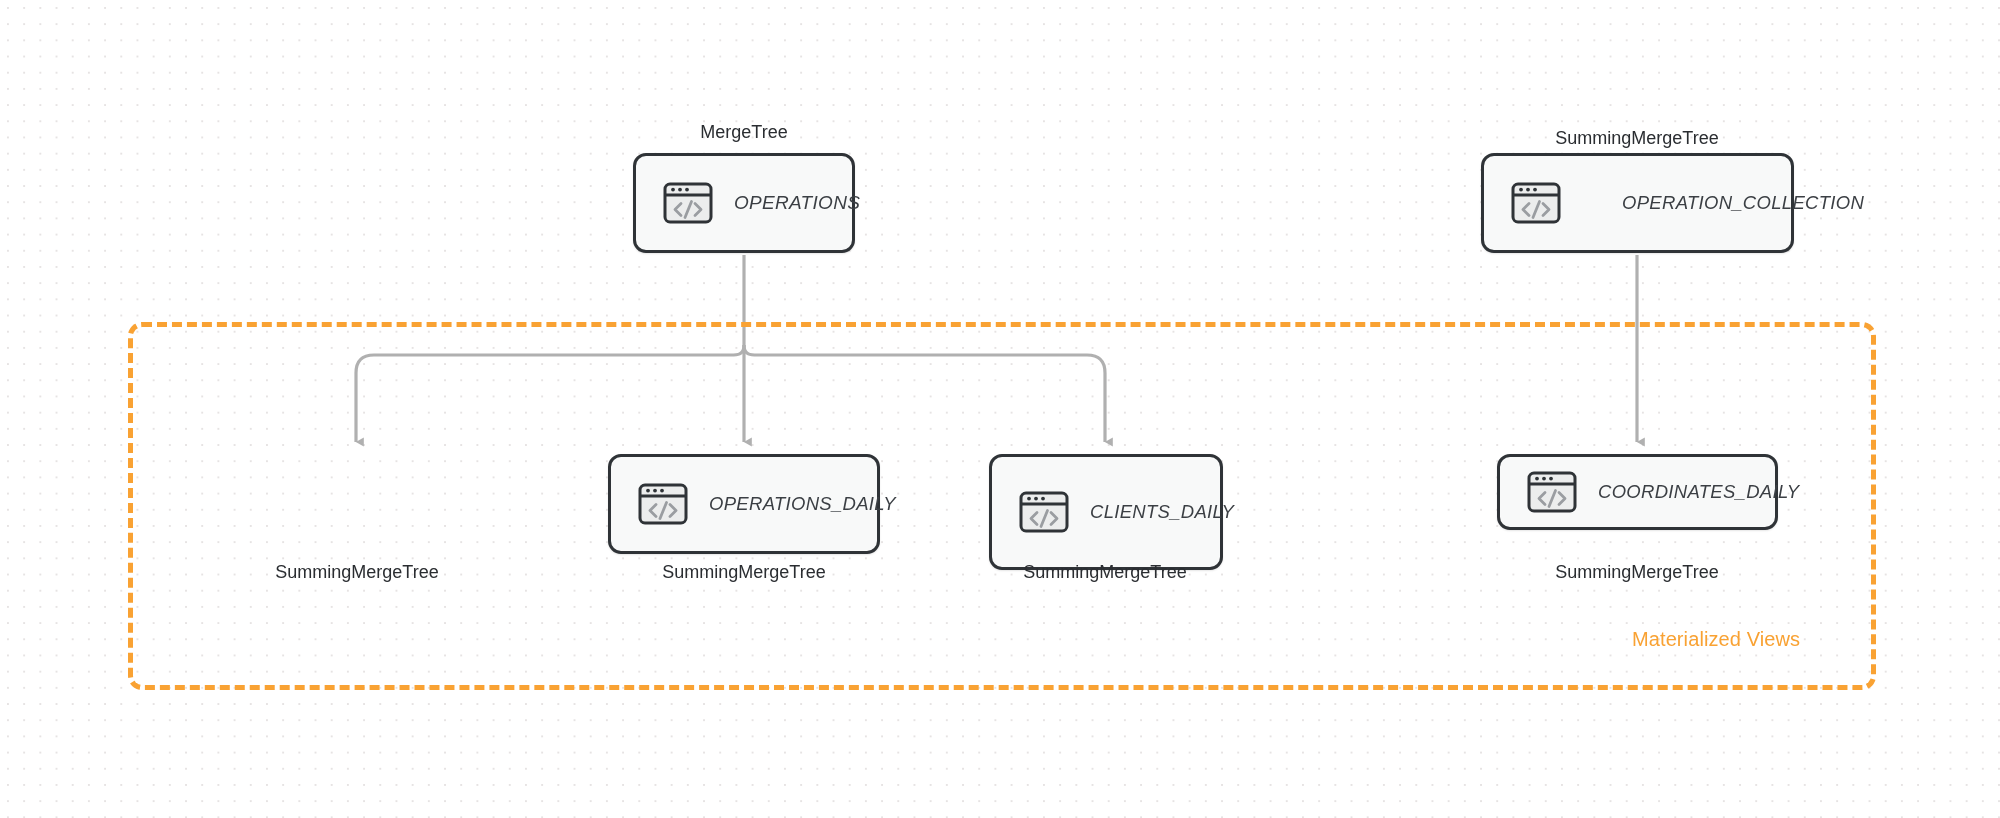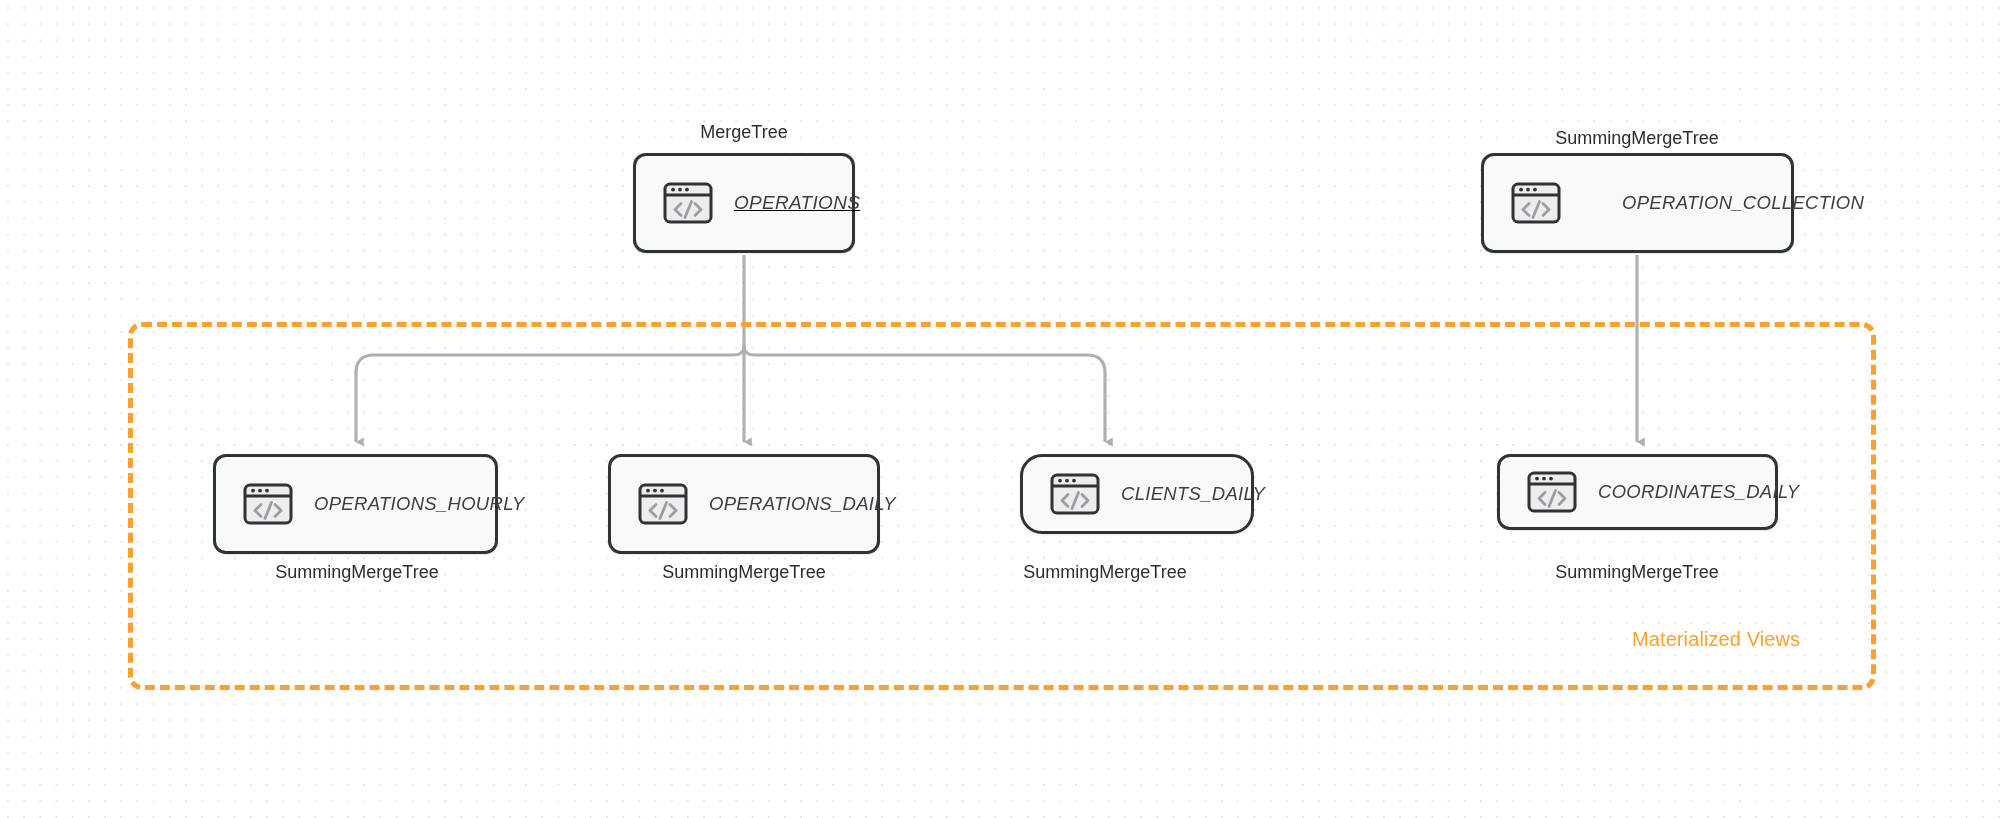--- a/index.html
+++ b/index.html
@@ -105,21 +105,21 @@
     <path d="M744,345 C744,356 736,355 728,355 L374,355 C362,355 356,361 356,373 L356,442" fill="none" stroke="#b0b0b0" stroke-width="3.2" marker-end="url(#arrowhead)"></path>
 
     <path d="M744,345 C744,356 752,355 760,355 L1087,355 C1099,355 1105,361 1105,373 L1105,442" fill="none" stroke="#b0b0b0" stroke-width="3.2" marker-end="url(#arrowhead)"></path>
 
     <path d="M1637,255 L1637,442" fill="none" stroke="#b0b0b0" stroke-width="3.2" marker-end="url(#arrowhead)"></path>
   </svg>
 
   <div class="mv-group" style="left:128px; top:322px; width:1748px; height:368px;"></div>
   <div class="mv-label" style="left:1632px; top:628px;">Materialized Views</div>
 
-  <div class="node" style="left:633px; top:153px; width:222px; height:100px;text-decoration:underline;">
+  <div class="node" style="left:633px; top:153px; width:222px; height:100px;">
     <svg class="node-icon" viewBox="0 0 52 52" xmlns="http://www.w3.org/2000/svg">
       <rect x="3" y="7" width="46" height="38" rx="5" ry="5" fill="#eceded" stroke="#2f3337" stroke-width="3"></rect>
       <path d="M3,18 L49,18" stroke="#2f3337" stroke-width="3"></path>
       <circle cx="11" cy="12.6" r="1.9" fill="#2f3337"></circle>
       <circle cx="18" cy="12.6" r="1.9" fill="#2f3337"></circle>
       <circle cx="25" cy="12.6" r="1.9" fill="#2f3337"></circle>
       <path d="M19,26.5 L13,32.5 L19,38.5" fill="none" stroke="#9a9da1" stroke-width="2.8" stroke-linecap="round" stroke-linejoin="round"></path>
       <path d="M33,26.5 L39,32.5 L33,38.5" fill="none" stroke="#9a9da1" stroke-width="2.8" stroke-linecap="round" stroke-linejoin="round"></path>
       <path d="M29.5,24.5 L23,40.5" fill="none" stroke="#9a9da1" stroke-width="2.8" stroke-linecap="round"></path>
     </svg>
@@ -135,51 +135,38 @@
       <circle cx="18" cy="12.6" r="1.9" fill="#2f3337"></circle>
       <circle cx="25" cy="12.6" r="1.9" fill="#2f3337"></circle>
       <path d="M19,26.5 L13,32.5 L19,38.5" fill="none" stroke="#9a9da1" stroke-width="2.8" stroke-linecap="round" stroke-linejoin="round"></path>
       <path d="M33,26.5 L39,32.5 L33,38.5" fill="none" stroke="#9a9da1" stroke-width="2.8" stroke-linecap="round" stroke-linejoin="round"></path>
       <path d="M29.5,24.5 L23,40.5" fill="none" stroke="#9a9da1" stroke-width="2.8" stroke-linecap="round"></path>
     </svg>
     <span class="node-title">OPERATION_COLLECTION</span>
   </div>
   <div class="engine-label" style="left:1637px; top:128px;">SummingMergeTree</div>
 
-  <div class="node" style="left:213px; top:454px; width:285px; height:100px;">
-    <svg class="node-icon" viewBox="0 0 52 52" xmlns="http://www.w3.org/2000/svg">
-      <rect x="3" y="7" width="46" height="38" rx="5" ry="5" fill="#eceded" stroke="#2f3337" stroke-width="3"></rect>
-      <path d="M3,18 L49,18" stroke="#2f3337" stroke-width="3"></path>
-      <circle cx="11" cy="12.6" r="1.9" fill="#2f3337"></circle>
-      <circle cx="18" cy="12.6" r="1.9" fill="#2f3337"></circle>
-      <circle cx="25" cy="12.6" r="1.9" fill="#2f3337"></circle>
-      <path d="M19,26.5 L13,32.5 L19,38.5" fill="none" stroke="#9a9da1" stroke-width="2.8" stroke-linecap="round" stroke-linejoin="round"></path>
-      <path d="M33,26.5 L39,32.5 L33,38.5" fill="none" stroke="#9a9da1" stroke-width="2.8" stroke-linecap="round" stroke-linejoin="round"></path>
-      <path d="M29.5,24.5 L23,40.5" fill="none" stroke="#9a9da1" stroke-width="2.8" stroke-linecap="round"></path>
-    </svg>
-    <span class="node-title">OPERATIONS_HOURLY</span>
-  </div>
   <div class="engine-label" style="left:357px; top:562px;">SummingMergeTree</div>
 
   <div class="node" style="left:608px; top:454px; width:272px; height:100px;">
     <svg class="node-icon" viewBox="0 0 52 52" xmlns="http://www.w3.org/2000/svg">
       <rect x="3" y="7" width="46" height="38" rx="5" ry="5" fill="#eceded" stroke="#2f3337" stroke-width="3"></rect>
       <path d="M3,18 L49,18" stroke="#2f3337" stroke-width="3"></path>
       <circle cx="11" cy="12.6" r="1.9" fill="#2f3337"></circle>
       <circle cx="18" cy="12.6" r="1.9" fill="#2f3337"></circle>
       <circle cx="25" cy="12.6" r="1.9" fill="#2f3337"></circle>
       <path d="M19,26.5 L13,32.5 L19,38.5" fill="none" stroke="#9a9da1" stroke-width="2.8" stroke-linecap="round" stroke-linejoin="round"></path>
       <path d="M33,26.5 L39,32.5 L33,38.5" fill="none" stroke="#9a9da1" stroke-width="2.8" stroke-linecap="round" stroke-linejoin="round"></path>
       <path d="M29.5,24.5 L23,40.5" fill="none" stroke="#9a9da1" stroke-width="2.8" stroke-linecap="round"></path>
     </svg>
     <span class="node-title">OPERATIONS_DAILY</span>
   </div>
   <div class="engine-label" style="left:744px; top:562px;">SummingMergeTree</div>
 
-  <div class="node" style="left:1020px; top:454px; width:234px; height:80px;border-radius:22px;">
+  <div class="node" style="left:989px; top:454px; width:234px; height:116px;">
     <svg class="node-icon" viewBox="0 0 52 52" xmlns="http://www.w3.org/2000/svg">
       <rect x="3" y="7" width="46" height="38" rx="5" ry="5" fill="#eceded" stroke="#2f3337" stroke-width="3"></rect>
       <path d="M3,18 L49,18" stroke="#2f3337" stroke-width="3"></path>
       <circle cx="11" cy="12.6" r="1.9" fill="#2f3337"></circle>
       <circle cx="18" cy="12.6" r="1.9" fill="#2f3337"></circle>
       <circle cx="25" cy="12.6" r="1.9" fill="#2f3337"></circle>
       <path d="M19,26.5 L13,32.5 L19,38.5" fill="none" stroke="#9a9da1" stroke-width="2.8" stroke-linecap="round" stroke-linejoin="round"></path>
       <path d="M33,26.5 L39,32.5 L33,38.5" fill="none" stroke="#9a9da1" stroke-width="2.8" stroke-linecap="round" stroke-linejoin="round"></path>
       <path d="M29.5,24.5 L23,40.5" fill="none" stroke="#9a9da1" stroke-width="2.8" stroke-linecap="round"></path>
     </svg>

